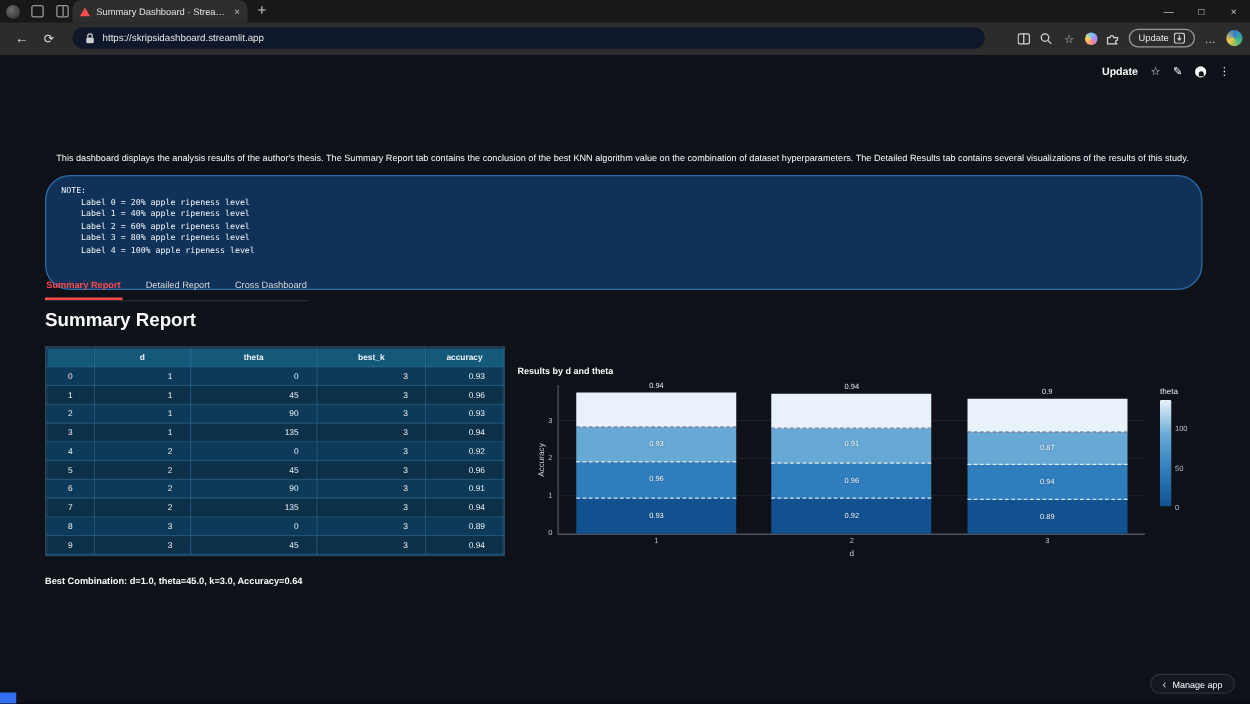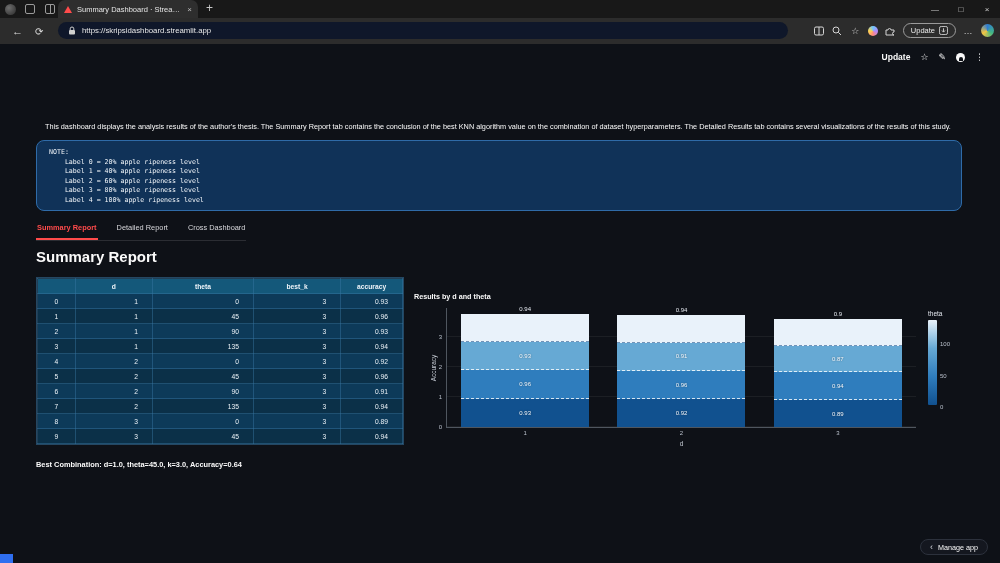--- a/index.html
+++ b/index.html
@@ -34,21 +34,21 @@
   .app{position:absolute;top:44px;left:0;right:0;bottom:0;background:#0e1117;color:#fafafa;}
   .st-toolbar{position:absolute;top:8px;right:16px;display:flex;align-items:center;gap:10px;color:#fafafa}
   .st-toolbar .lbl{font-size:8.5px;font-weight:600;cursor:pointer}
   .st-toolbar .gl{font-size:9px;cursor:pointer}
   .gh{width:9px;height:9px;border-radius:50%;background:#fafafa;position:relative;cursor:pointer}
   .gh:after{content:"";position:absolute;left:2.5px;top:4px;width:4px;height:4px;background:#0e1117;border-radius:2px 2px 0 0}
 
   .page-title{position:absolute;left:36px;top:44px;font-size:19.5px;font-weight:700;letter-spacing:.2px}
   .page-desc{position:absolute;left:45px;top:78px;width:926px;font-size:7.3px;line-height:10px;color:#fafafa}
 
-  .note-box{position:absolute;left:36px;top:96px;width:926px;height:71px;background:#103258;border:1px solid #2f6ba8;border-radius:8px;padding:7px 12px;}
+  .note-box{position:absolute;left:36px;top:96px;width:926px;height:92px;background:#103258;border:1px solid #2f6ba8;border-radius:20px;padding:7px 12px;}
   .note-box pre{font-family:"DejaVu Sans Mono",monospace;font-size:6.6px;line-height:9.6px;color:#f2f6fa;white-space:pre;}
 
   .tabs{position:absolute;left:36px;top:176px;display:inline-flex;gap:18px;border-bottom:1px solid rgba(255,255,255,0.12);padding-bottom:0}
   .tab-item{font-size:7.4px;color:#d8d8dc;padding:3px 1px 6px;cursor:pointer;border-bottom:2px solid transparent}
   .tab-item.active{color:#ff4b4b;border-bottom-color:#ff4b4b;font-weight:600}
 
   .section-title{position:absolute;left:36px;top:204px;font-size:15px;font-weight:700}
 
   .df-wrap{position:absolute;left:36px;top:233px;width:368px;border:1px solid rgba(56,116,160,0.55);}
   table.df{width:100%;border-collapse:collapse;font-size:6.7px;color:#eef4f9}

